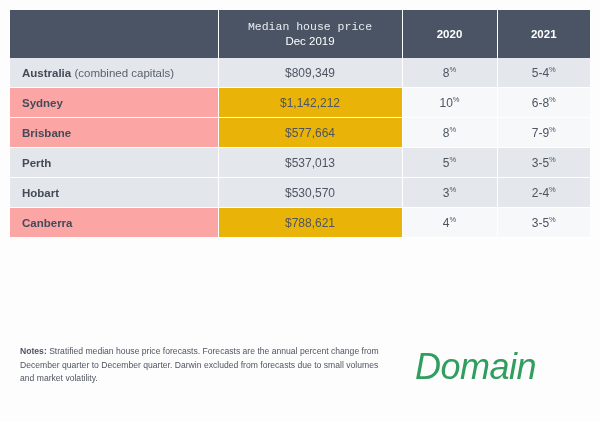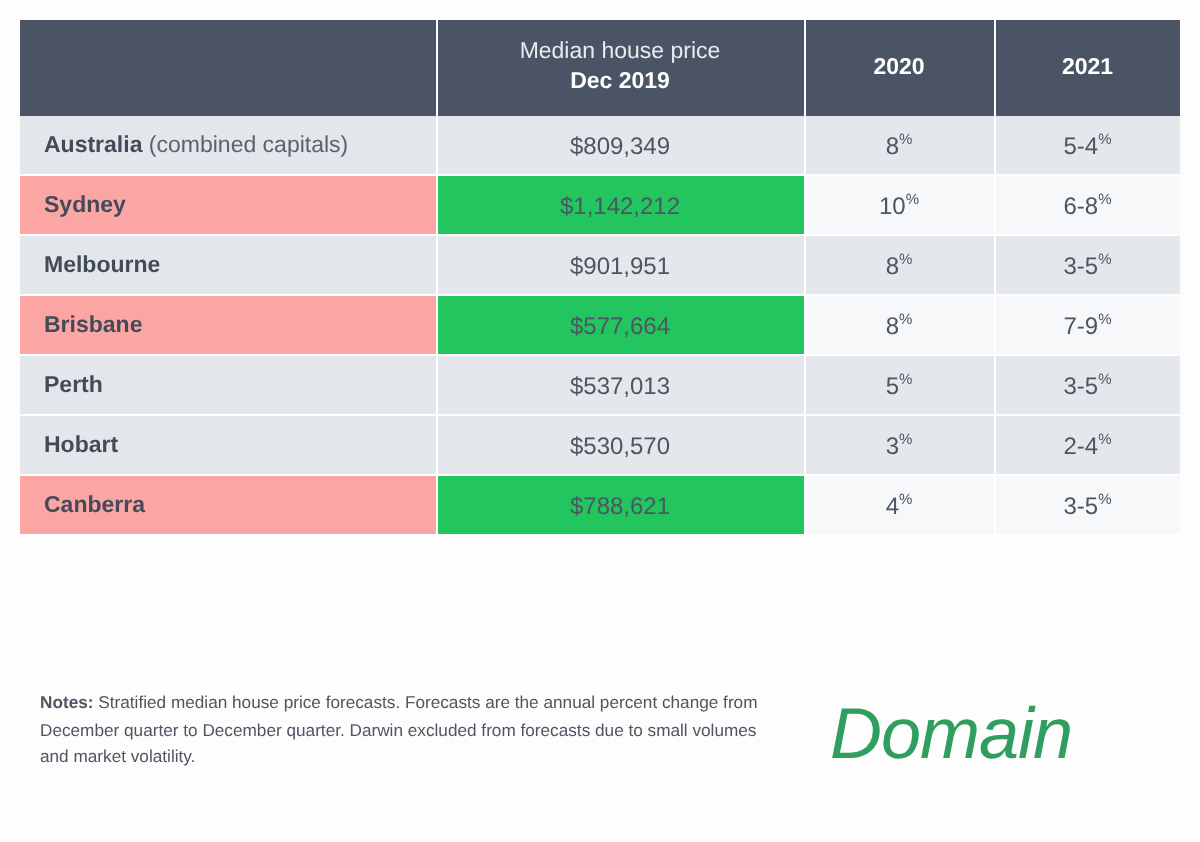--- a/index.html
+++ b/index.html
@@ -61,24 +61,25 @@
     padding: 0;
   }
   thead th:last-child { border-right: none; }
   thead th.blank { background: #4a5464; }
   thead th .hdr-line1 {
     display: block;
     font-weight: 400;
     font-size: 11.5px;
     line-height: 15px;
     color: #e9ecef;
+    font-family: Liberation Mono, monospace;
   }
   thead th .hdr-line2 {
     display: block;
-    font-weight: 700;
+    font-weight: 400;
     font-size: 11.5px;
     line-height: 15px;
     color: #ffffff;
   }
 
   tbody td {
     height: 29px;
     font-size: 11.5px;
     color: #4d5562;
     vertical-align: middle;
@@ -103,21 +104,21 @@
     font-size: 12px;
   }
   tbody td.cell-price { border-left: 1px solid #ffffff; }
   tbody td.cell-pct   { border-left: 1px solid #ffffff; }
 
   
   tbody tr.odd  td.cell-region { background: #e3e6ea; }
   tbody tr.odd  td.cell-price  { background: #e4e7eb; }
   tbody tr.odd  td.cell-pct    { background: #e4e7eb; }
   tbody tr.even td.cell-region { background: #fca5a5; }
-  tbody tr.even td.cell-price  { background: #22c55e; }
+  tbody tr.even td.cell-price  { background: #eab308; }
   tbody tr.even td.cell-pct    { background: #f6f8fa; }
 
   .pct-sign {
     font-size: 7.5px;
     vertical-align: super;
     line-height: 0;
   }
 
   
   .footer {
@@ -185,26 +186,20 @@
         <td class="cell-pct"><span>5-4</span><span class="pct-sign">%</span></td>
       </tr>
 
       <tr class="even">
         <td class="cell-region"><span>Sydney</span><span class="sub"></span></td>
         <td class="cell-price">$1,142,212</td>
         <td class="cell-pct"><span>10</span><span class="pct-sign">%</span></td>
         <td class="cell-pct"><span>6-8</span><span class="pct-sign">%</span></td>
       </tr>
 
-      <tr class="odd">
-        <td class="cell-region"><span>Melbourne</span><span class="sub"></span></td>
-        <td class="cell-price">$901,951</td>
-        <td class="cell-pct"><span>8</span><span class="pct-sign">%</span></td>
-        <td class="cell-pct"><span>3-5</span><span class="pct-sign">%</span></td>
-      </tr>
 
       <tr class="even">
         <td class="cell-region"><span>Brisbane</span><span class="sub"></span></td>
         <td class="cell-price">$577,664</td>
         <td class="cell-pct"><span>8</span><span class="pct-sign">%</span></td>
         <td class="cell-pct"><span>7-9</span><span class="pct-sign">%</span></td>
       </tr>
 
       <tr class="odd">
         <td class="cell-region"><span>Perth</span><span class="sub"></span></td>

